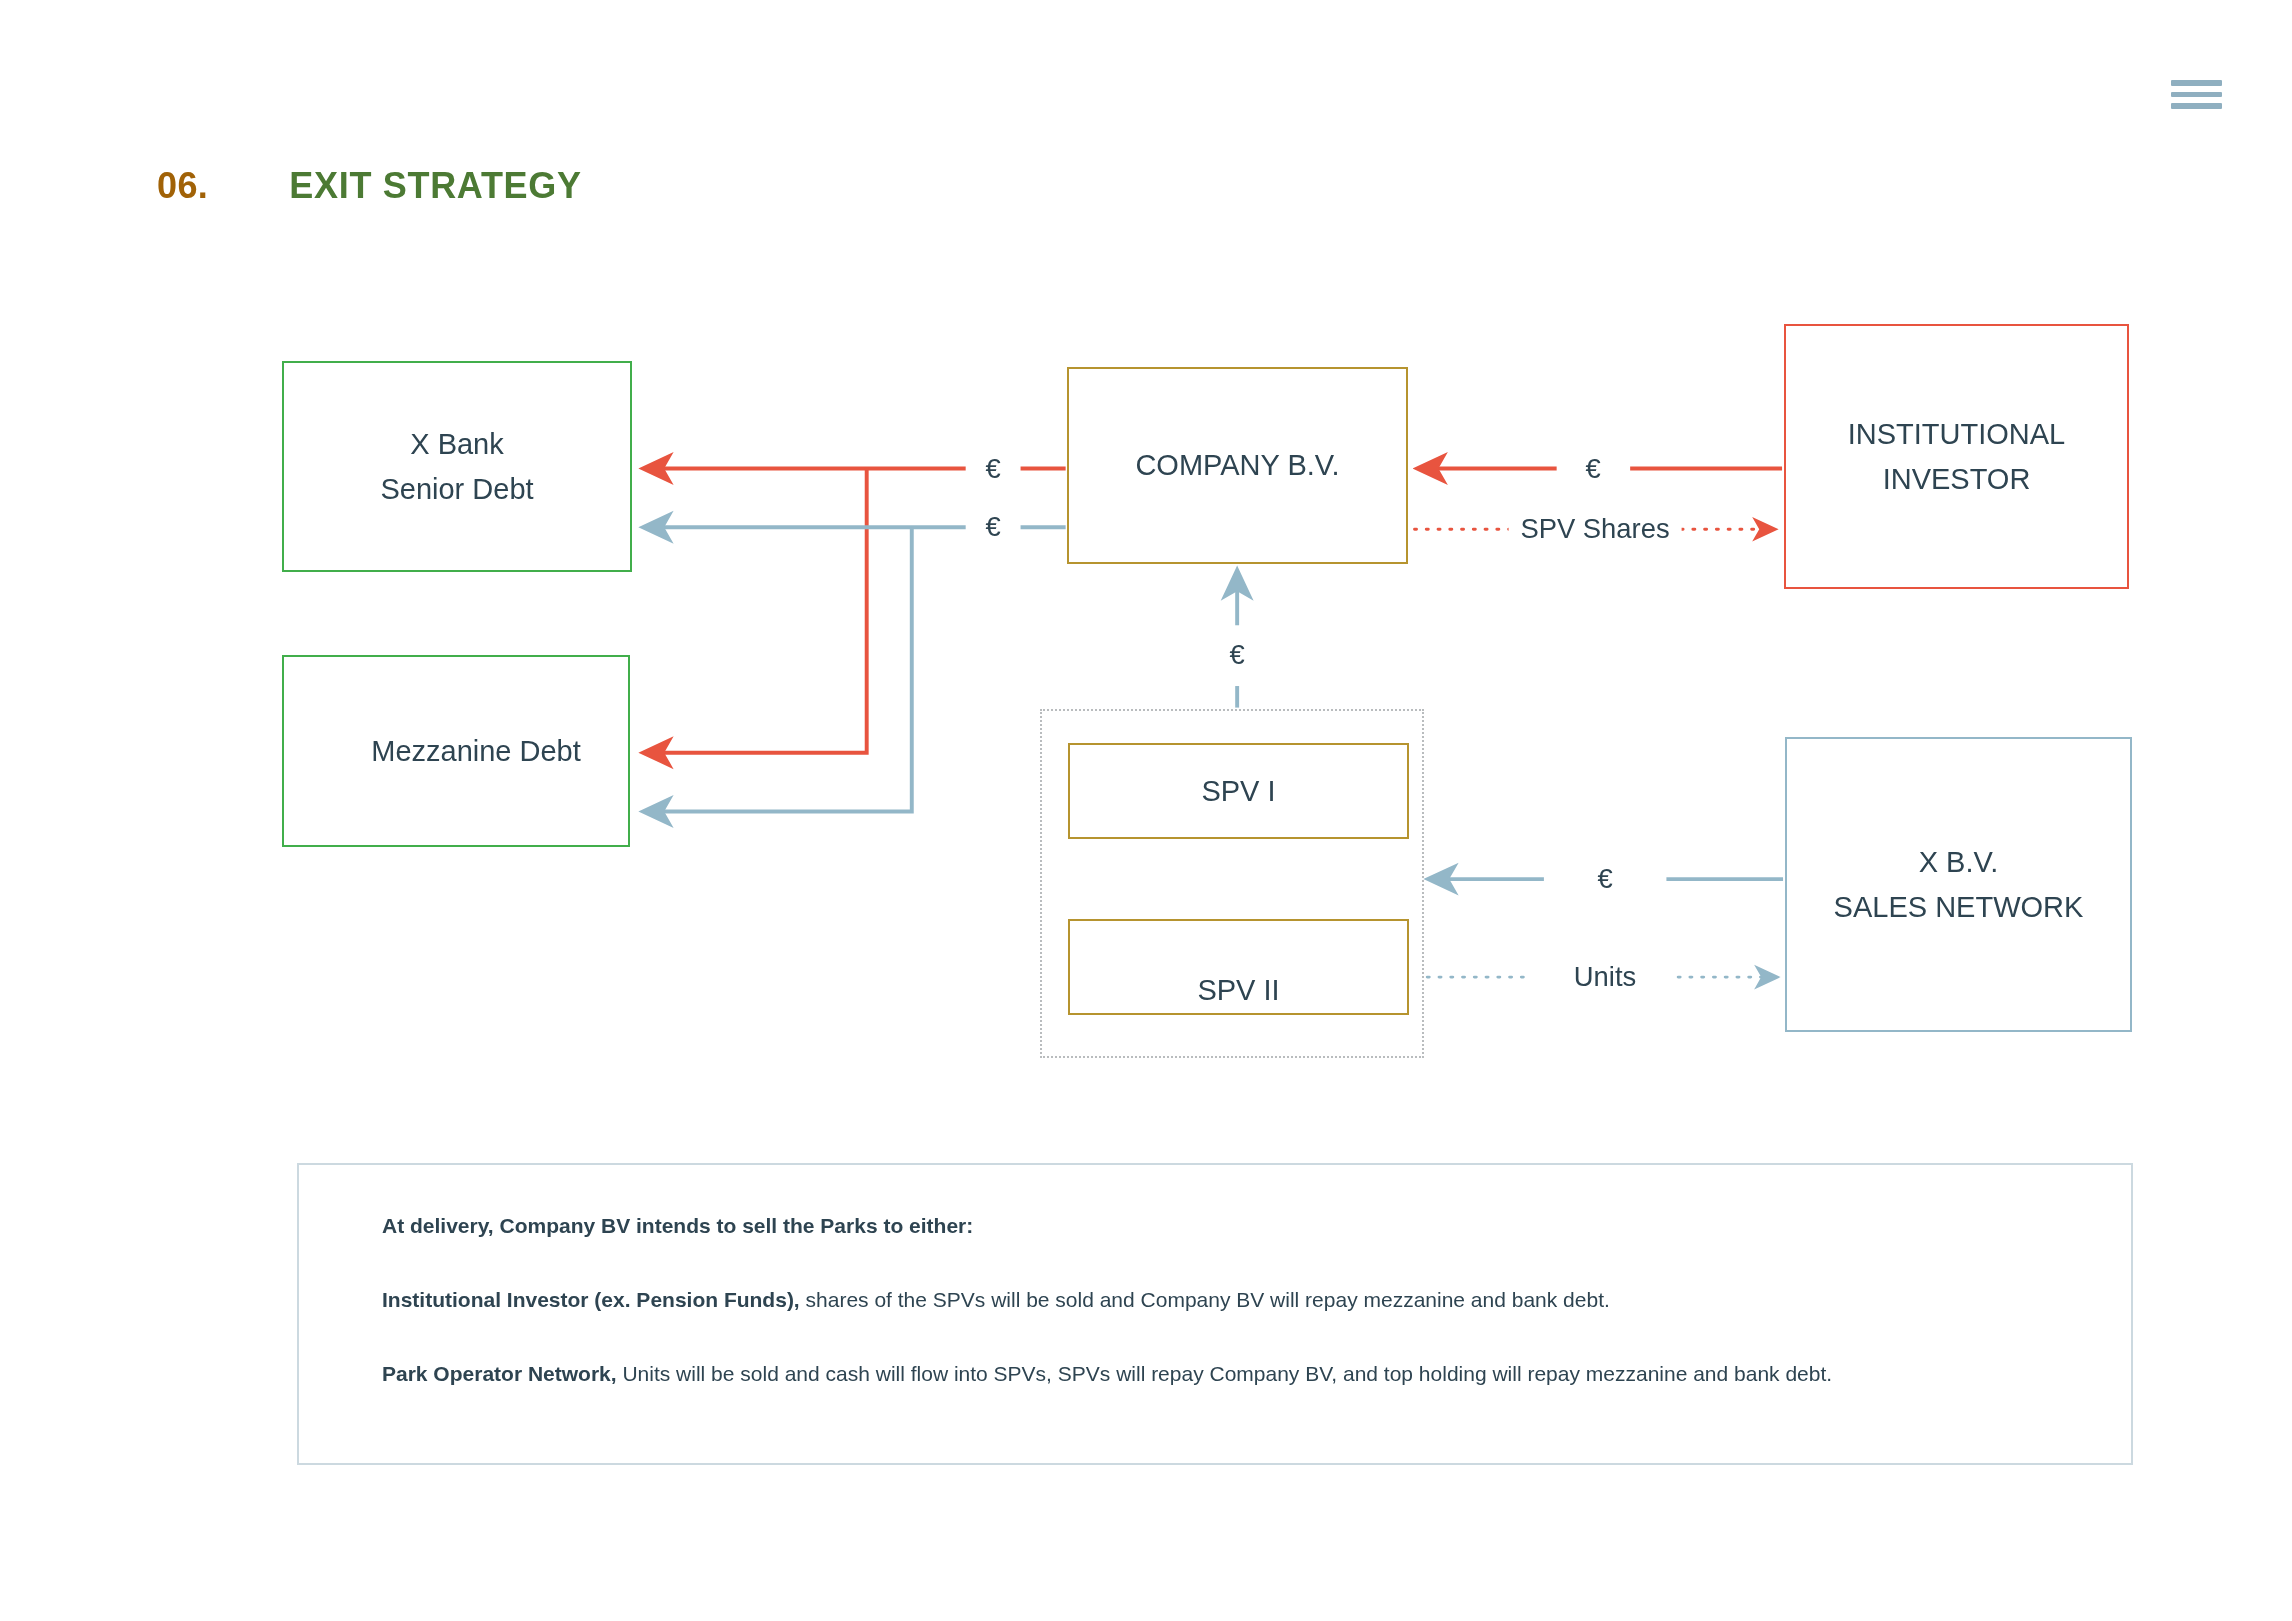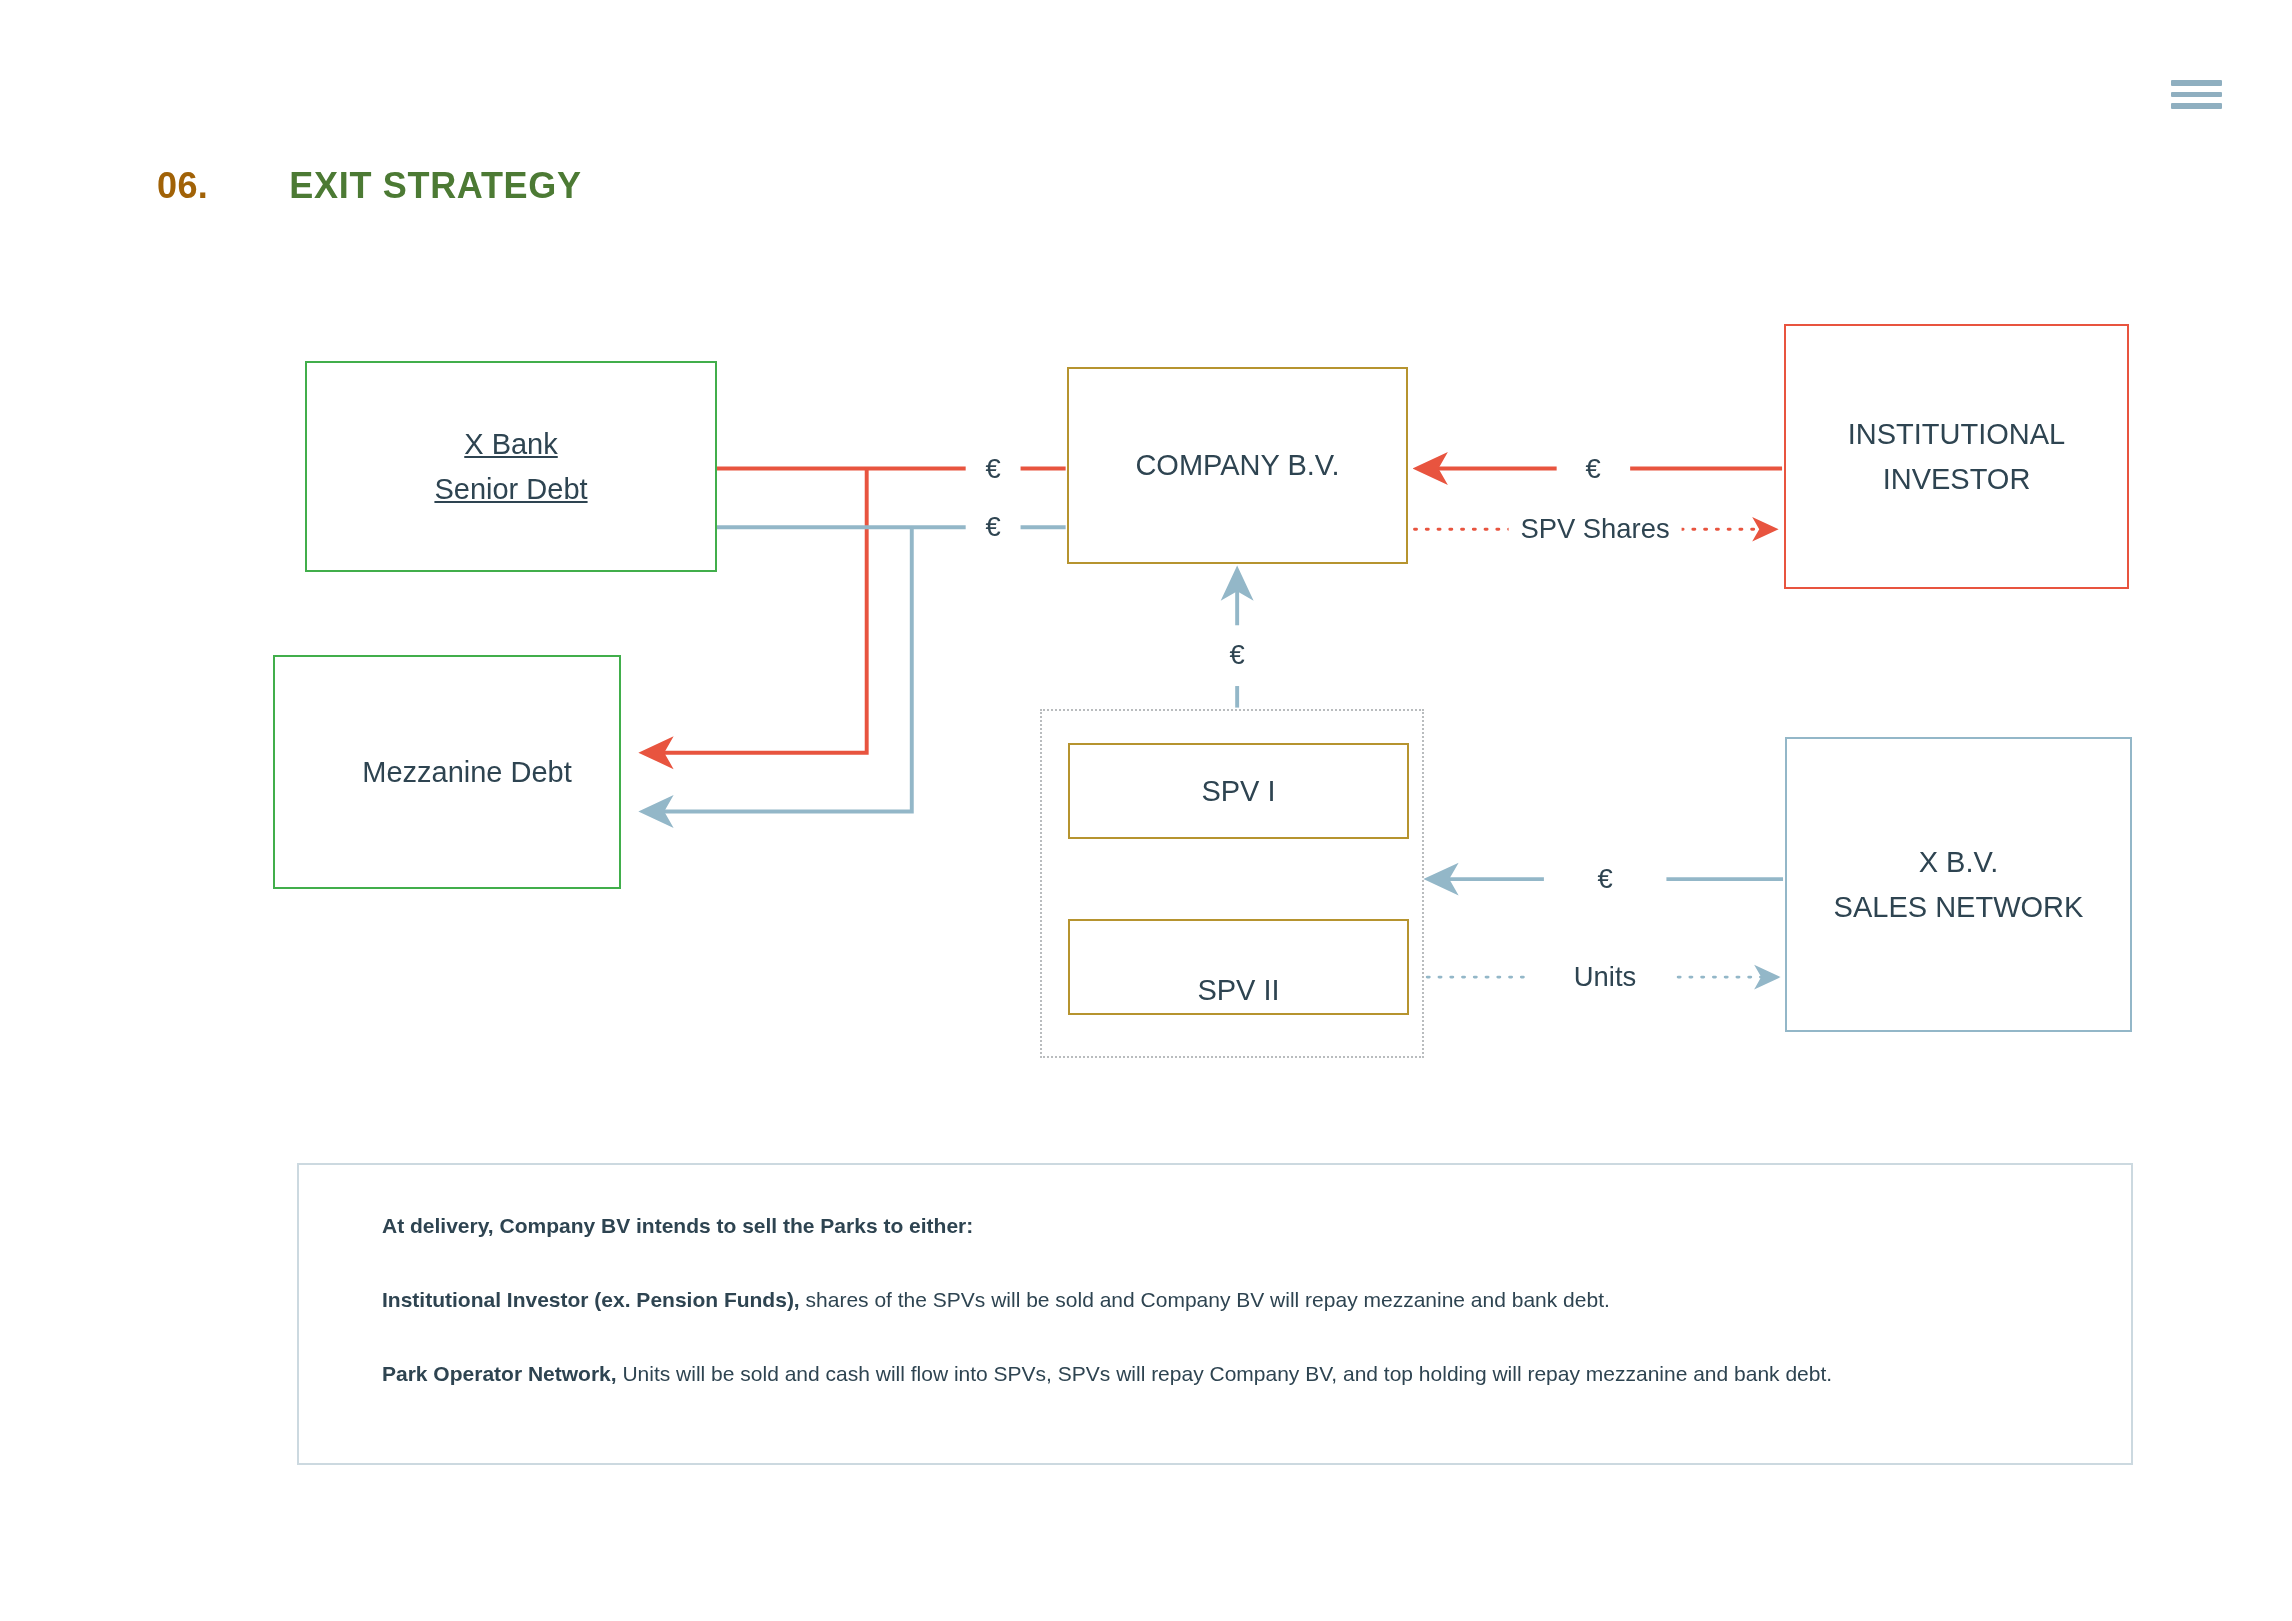--- a/index.html
+++ b/index.html
@@ -26,22 +26,22 @@
 
   
   .diagram { position: absolute; left: 0; top: 0; width: 2293px; height: 1621px; }
   .node {
     position: absolute; background: #fff;
     display: flex; flex-direction: column; align-items: center; justify-content: center;
     color: #2e4451; font-size: 29px; line-height: 1.55; text-align: center;
   }
   .node .ln { display: block; white-space: nowrap; }
 
-  #node-xbank     { left: 305px;  top: 361px;  width: 412px; height: 211px; border: 2.9px solid #41ae4b; text-decoration: underline; }
-  #node-mezz      { left: 273px;  top: 655px;  width: 348px; height: 234px; border: 2.9px solid #41ae4b; padding-left: 40px; }
+  #node-xbank     { left: 282px;  top: 361px;  width: 350px; height: 211px; border: 2.9px solid #41ae4b; }
+  #node-mezz      { left: 282px;  top: 655px;  width: 348px; height: 192px; border: 2.9px solid #41ae4b; padding-left: 40px; }
   #node-company   { left: 1067px; top: 367px;  width: 341px; height: 197px; border: 2.9px solid #b6942f; }
   #node-investor  { left: 1784px; top: 324px;  width: 345px; height: 265px; border: 2.9px solid #e8543f; }
   #node-sales     { left: 1785px; top: 737px;  width: 347px; height: 295px; border: 2.9px solid #93b7c8; }
 
   #spv-group {
     position: absolute; left: 1040px; top: 709px; width: 384px; height: 349px;
     border: 2.9px dotted #b9bcbe; background: transparent;
   }
   #node-spv1 { left: 1068px; top: 705px; width: 341px; height: 96px; border: 2.9px solid #b6942f; margin-top: 38px; }
   #node-spv2 { left: 1068px; top: 919px; width: 341px; height: 96px; border: 2.9px solid #b6942f; justify-content: flex-end; }

